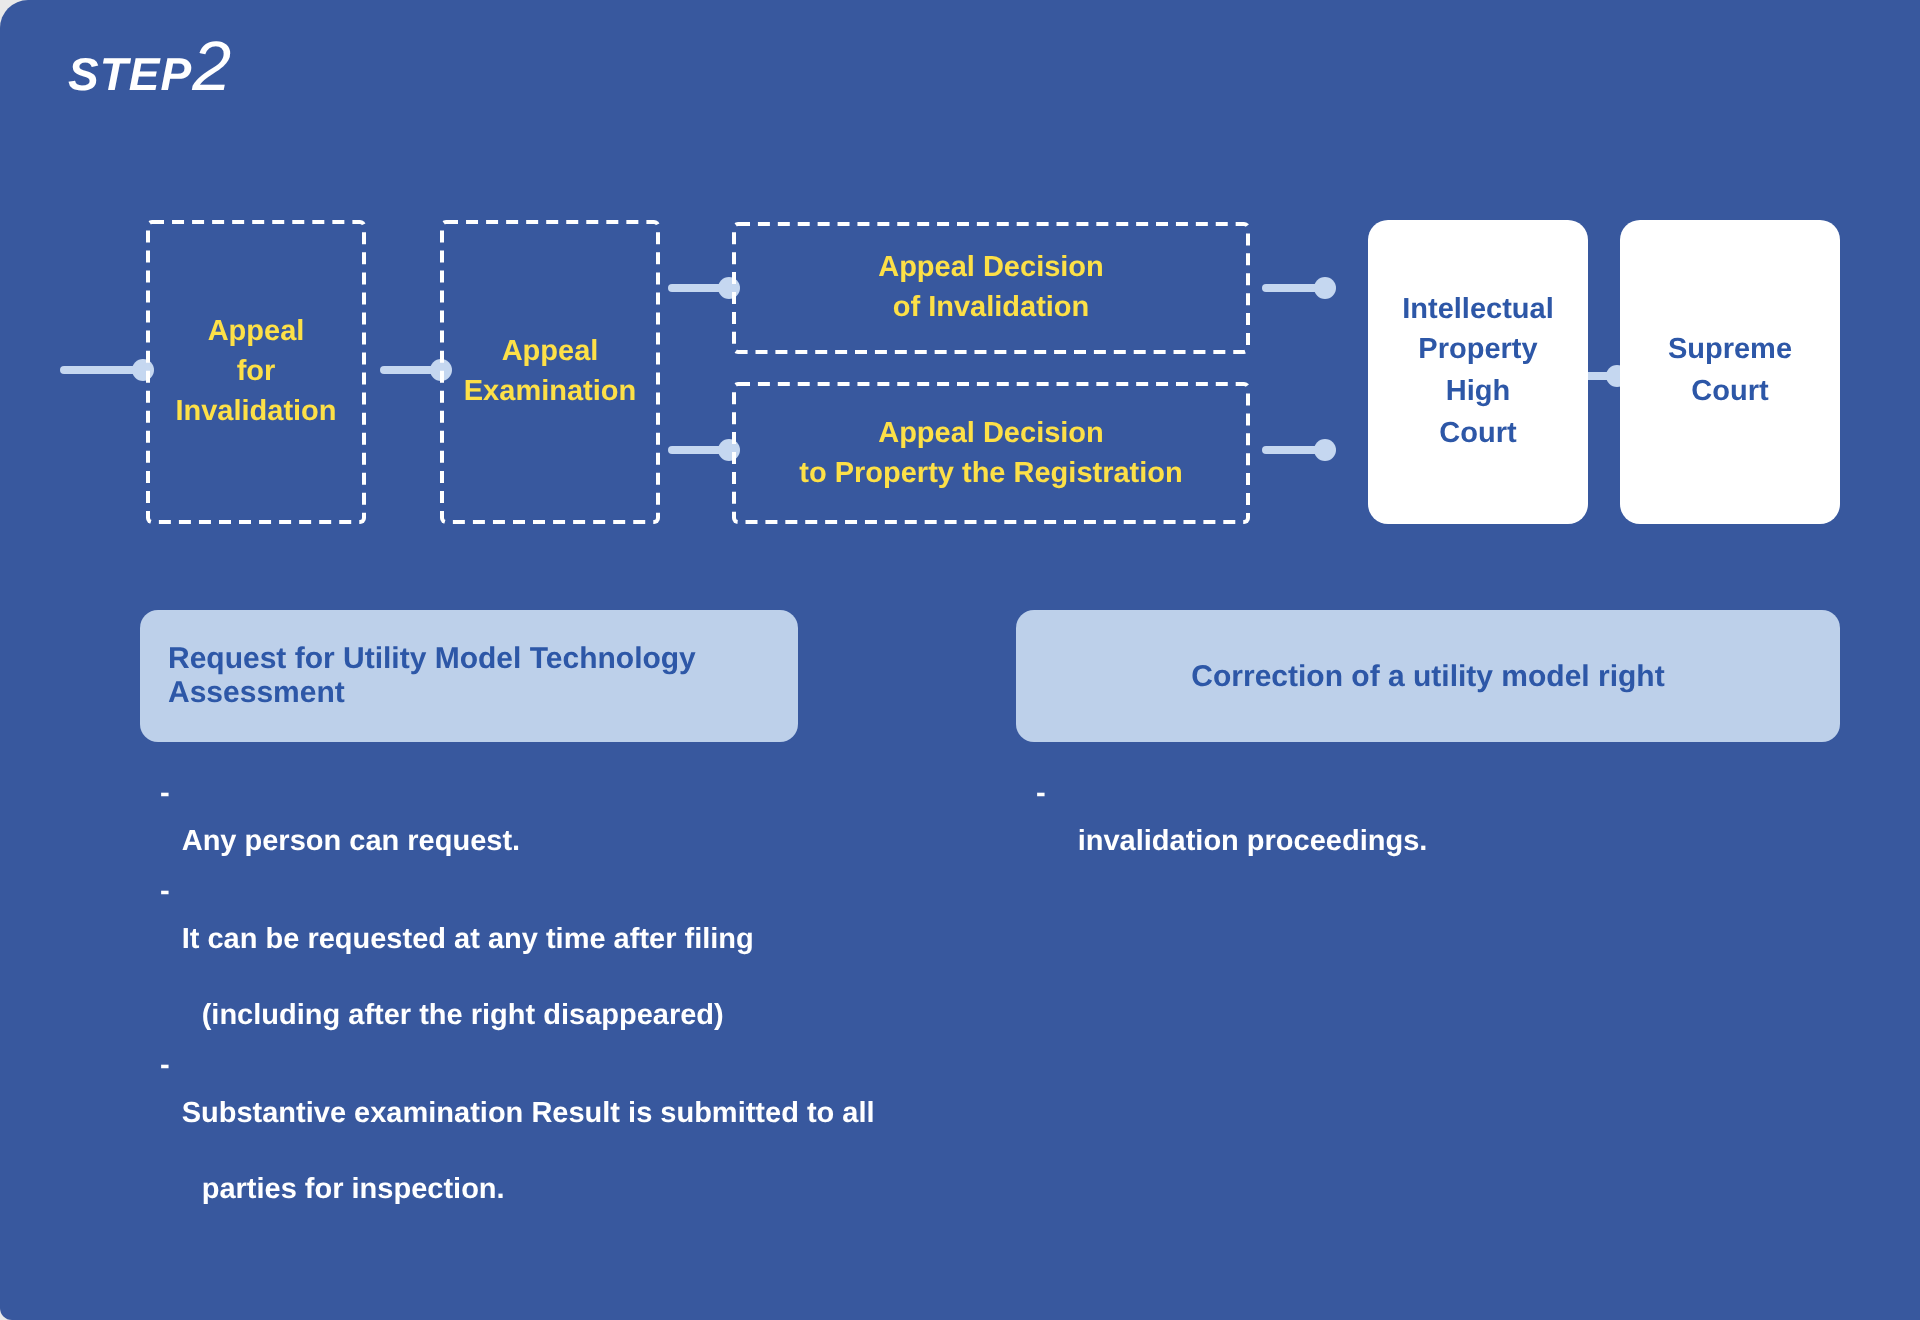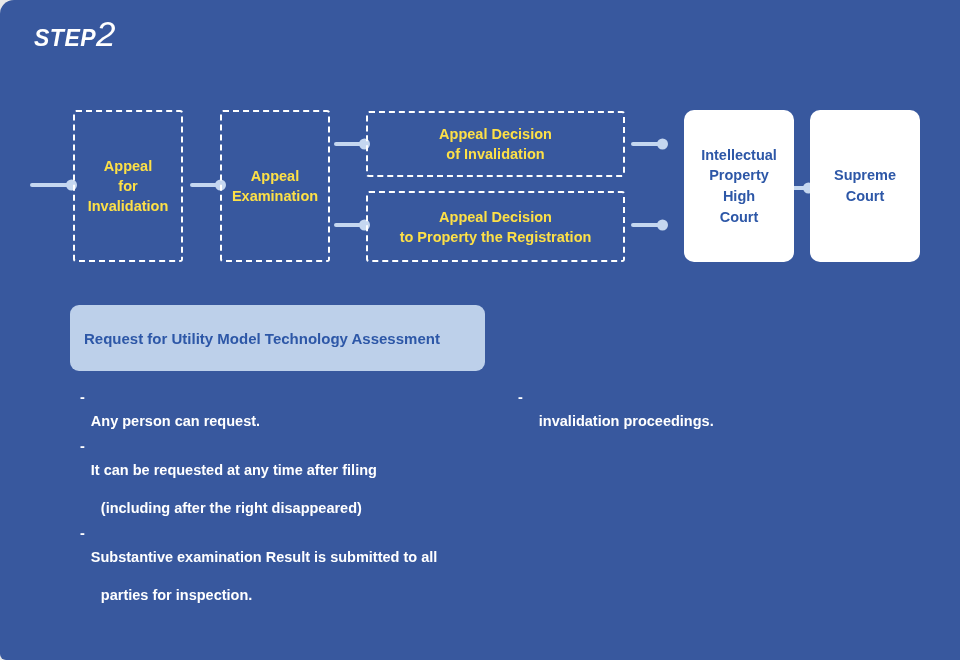--- a/index.html
+++ b/index.html
@@ -188,24 +188,27 @@
     </span>
   </div>
 
   <div class="wbox" style="left:810px; top:110px; width:110px; height:152px;">
     <span>
       <span>Supreme</span><br>
       <span>Court</span>
     </span>
   </div>
 
-  <div class="panel left-align" style="left:70px; top:305px; width:415px; height:66px;">
+  <div class="panel left-align" style="left:70px; top:305px; width:329px; height:66px;">
     <span>Request for Utility Model Technology Assessment</span>
   </div>
 
+  <div class="panel center-align" style="left:508px; top:305px; width:412px; height:66px;">
+    <span>Correction of a utility model right</span>
+  </div>
 
   <div class="notes" style="left:80px; top:390px; width:430px;">
     <div class="note-item">
       <span class="note-dash">-</span>
       <span class="note-text">
         <span class="ln">Any person can request.</span>
       </span>
     </div>
     <div class="note-item">
       <span class="note-dash">-</span>

